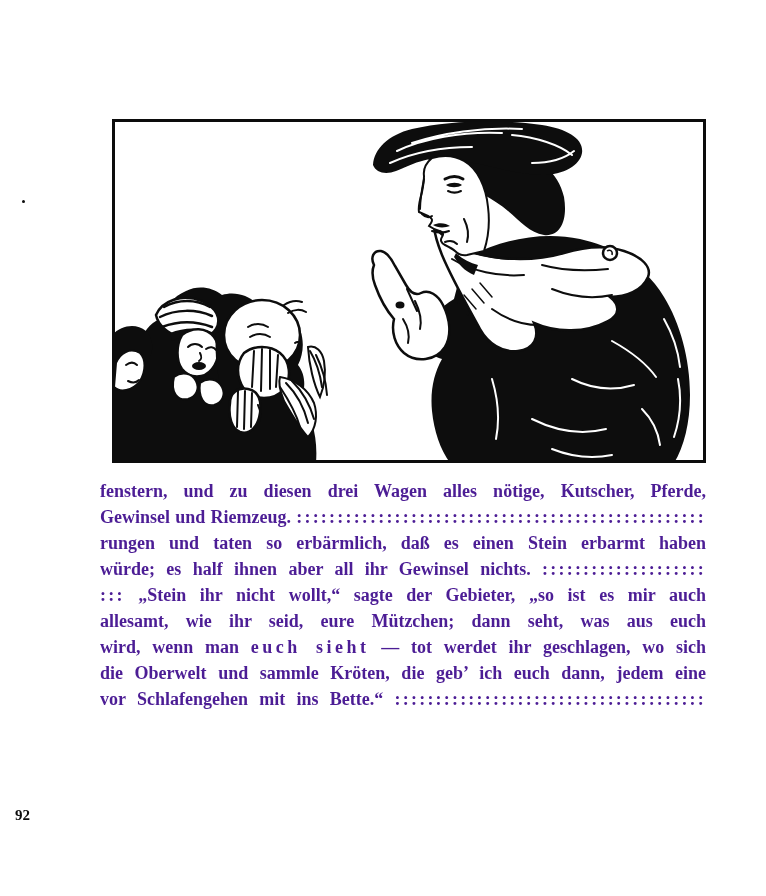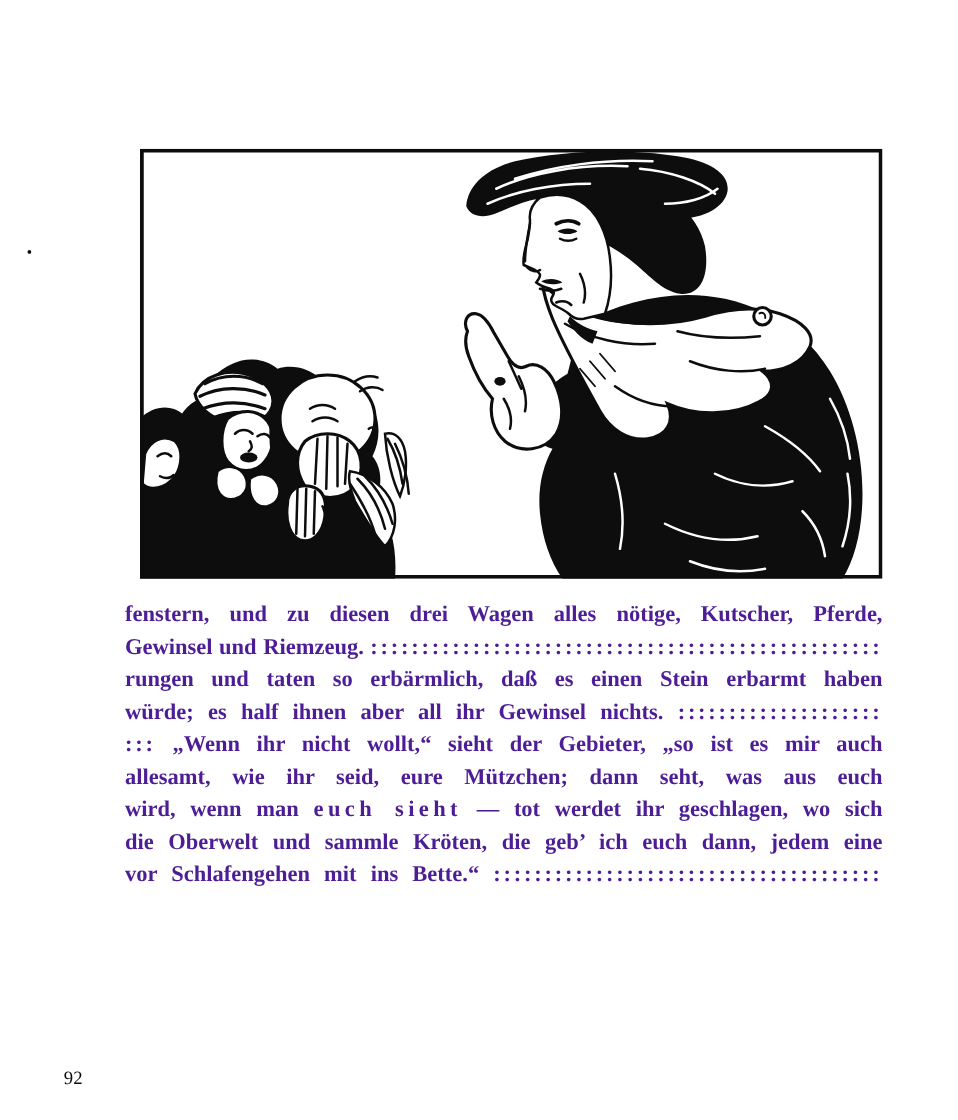--- a/index.html
+++ b/index.html
@@ -16,22 +16,22 @@
   }
   .line{
     height:26px;line-height:26px;font-size:18px;font-weight:bold;
     text-align:justify;text-align-last:justify;white-space:normal;
     color:#4c1d95;
   }
   .seg-t{letter-spacing:0;}
   .seg-sp{letter-spacing:3.5px;}
   .seg-fill{letter-spacing:2.2px;}
   .pageno{
-    position:absolute;left:15px;top:855px;font-size:15px;font-weight:normal;
-    font-family:"Liberation Serif","DejaVu Serif",serif;color:#0c0c0c;margin-left:36px;
+    position:absolute;left:15px;top:807px;font-size:15px;font-weight:bold;
+    font-family:"Liberation Serif","DejaVu Serif",serif;color:#0c0c0c;
   }
   .speck{
     position:absolute;left:22px;top:200px;width:3px;height:3px;background:#0c0c0c;border-radius:50%;
   }
 </style>
 </head>
 <body>
 
 <div class="speck"></div>
 
@@ -137,20 +137,20 @@
 
     <rect x="1.5" y="1.5" width="591" height="341" fill="none" stroke="#0c0c0c" stroke-width="3"></rect>
   </svg>
 </figure>
 
 <div class="textblock" id="body-lines">
     <div class="line"><span class="seg-t">fenstern, und zu diesen drei Wagen alles nötige, Kutscher, Pferde,</span></div>
     <div class="line"><span class="seg-t">Gewinsel und Riemzeug.</span> <span class="seg-fill">::::::::::::::::::::::::::::::::::::::::::::::::::</span></div>
     <div class="line"><span class="seg-t">rungen und taten so erbärmlich, daß es einen Stein erbarmt haben</span></div>
     <div class="line"><span class="seg-t">würde; es half ihnen aber all ihr Gewinsel nichts.</span> <span class="seg-fill">::::::::::::::::::::</span></div>
-    <div class="line"><span class="seg-fill">:::</span> <span class="seg-t">„Wenn ihr nicht wollt,“ sieht der Gebieter, „so ist es mir auch</span></div>
+    <div class="line"><span class="seg-fill">:::</span> <span class="seg-t">„Stein ihr nicht wollt,“ sagte der Gebieter, „so ist es mir auch</span></div>
     <div class="line"><span class="seg-t">allesamt, wie ihr seid, eure Mützchen; dann seht, was aus euch</span></div>
     <div class="line"><span class="seg-t">wird, wenn man</span> <span class="seg-sp">euch sieht</span> <span class="seg-t">— tot werdet ihr geschlagen, wo sich</span></div>
     <div class="line"><span class="seg-t">die Oberwelt und sammle Kröten, die geb’ ich euch dann, jedem eine</span></div>
     <div class="line"><span class="seg-t">vor Schlafengehen mit ins Bette.“</span> <span class="seg-fill">::::::::::::::::::::::::::::::::::::::</span></div>
   </div>
 
 <div class="pageno">92</div>
 
 </body></html>

